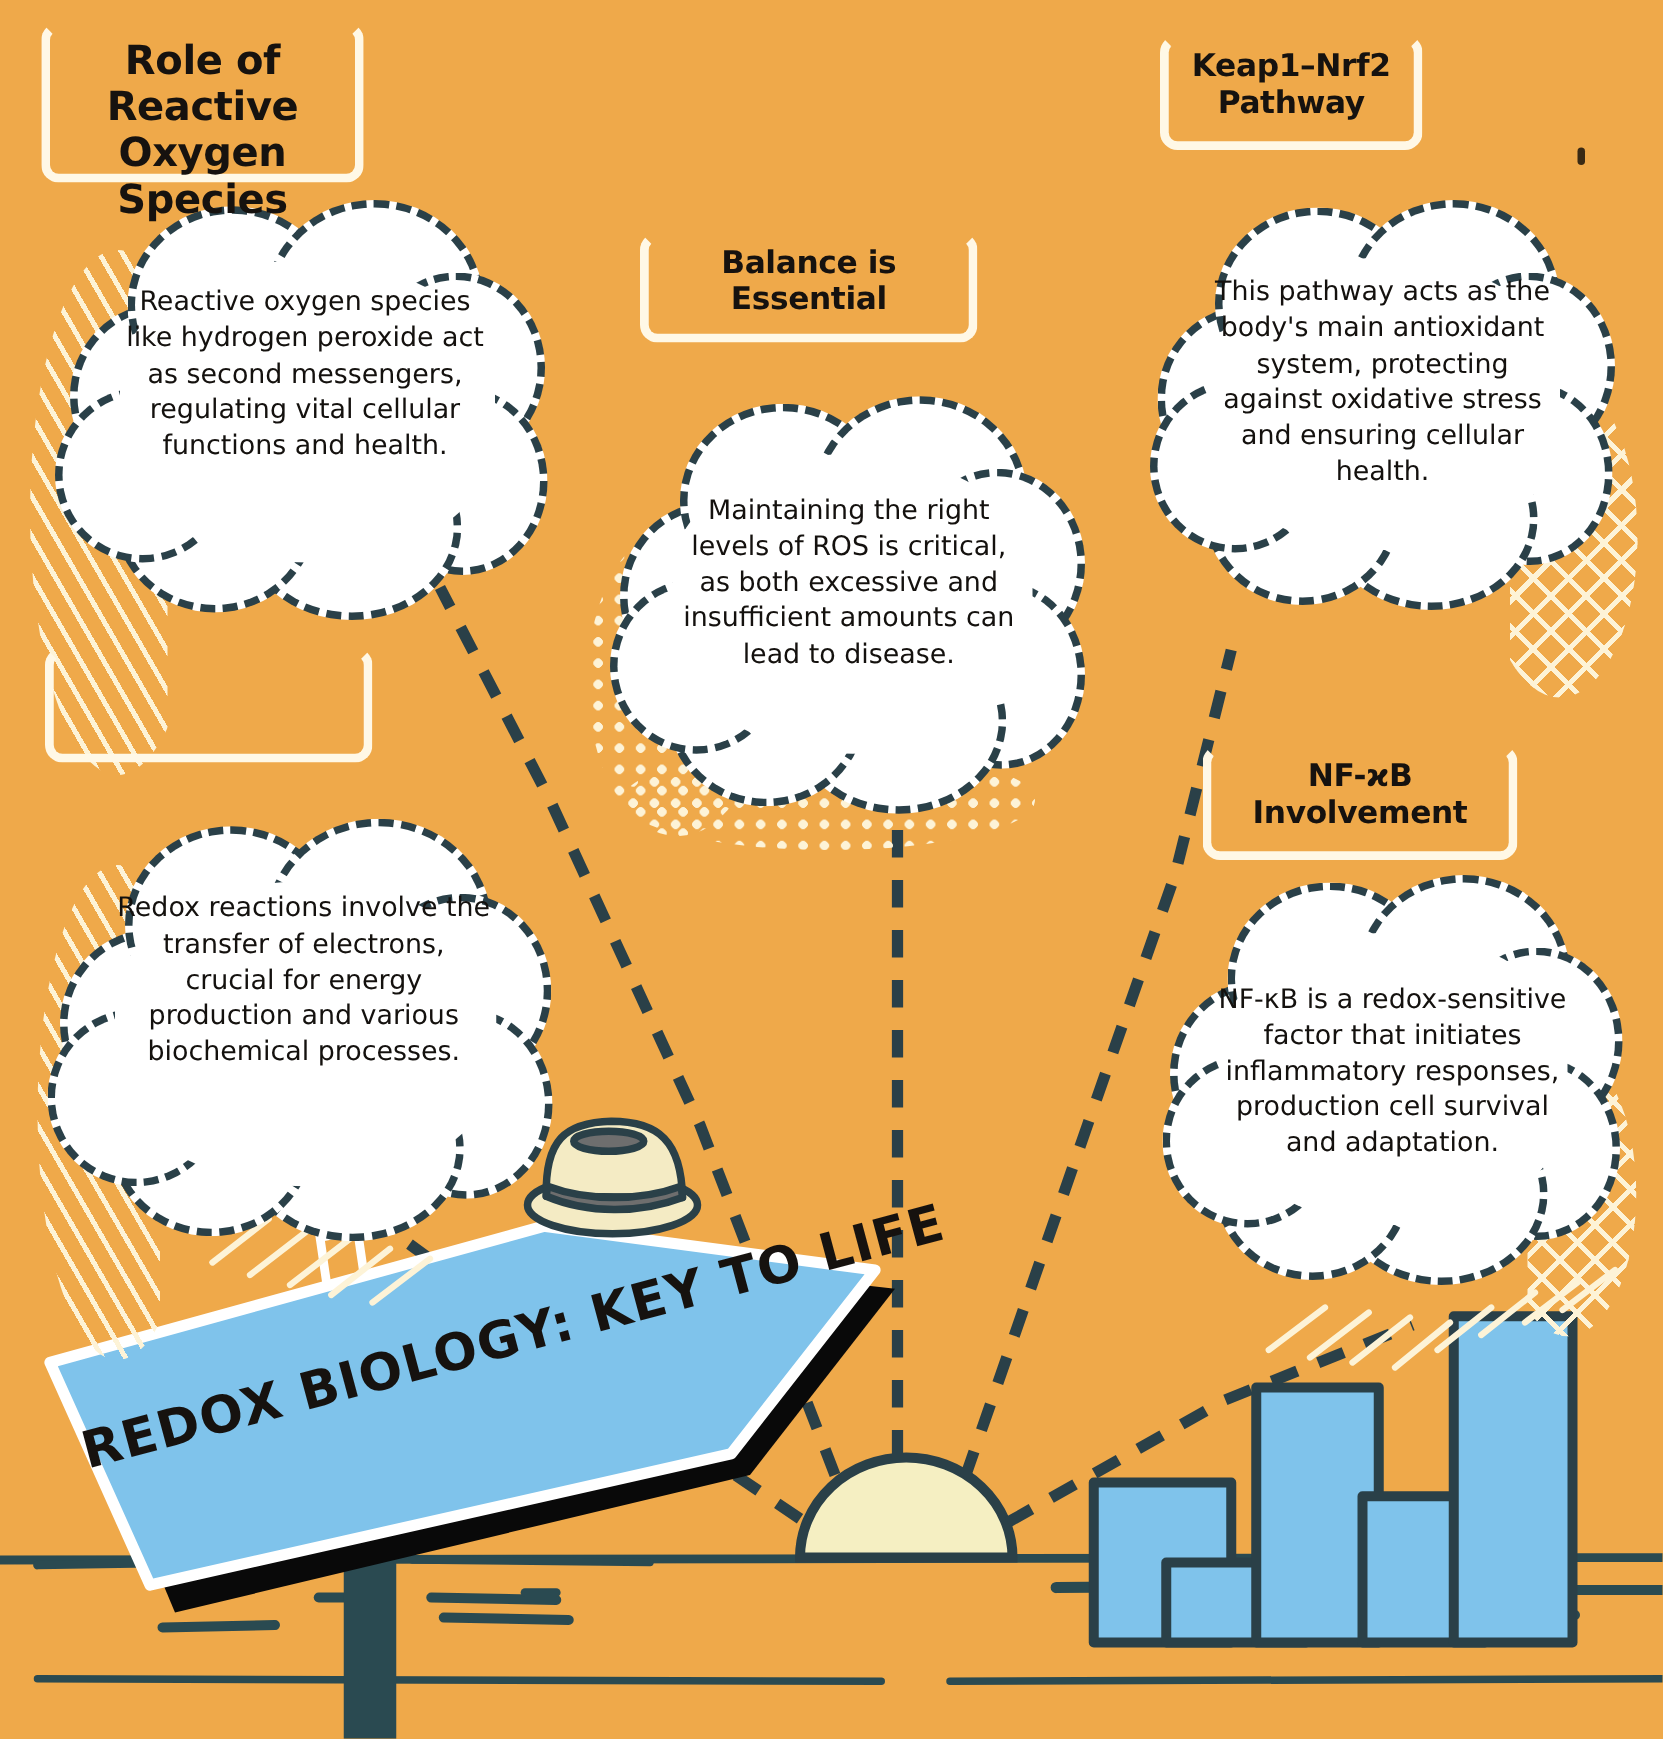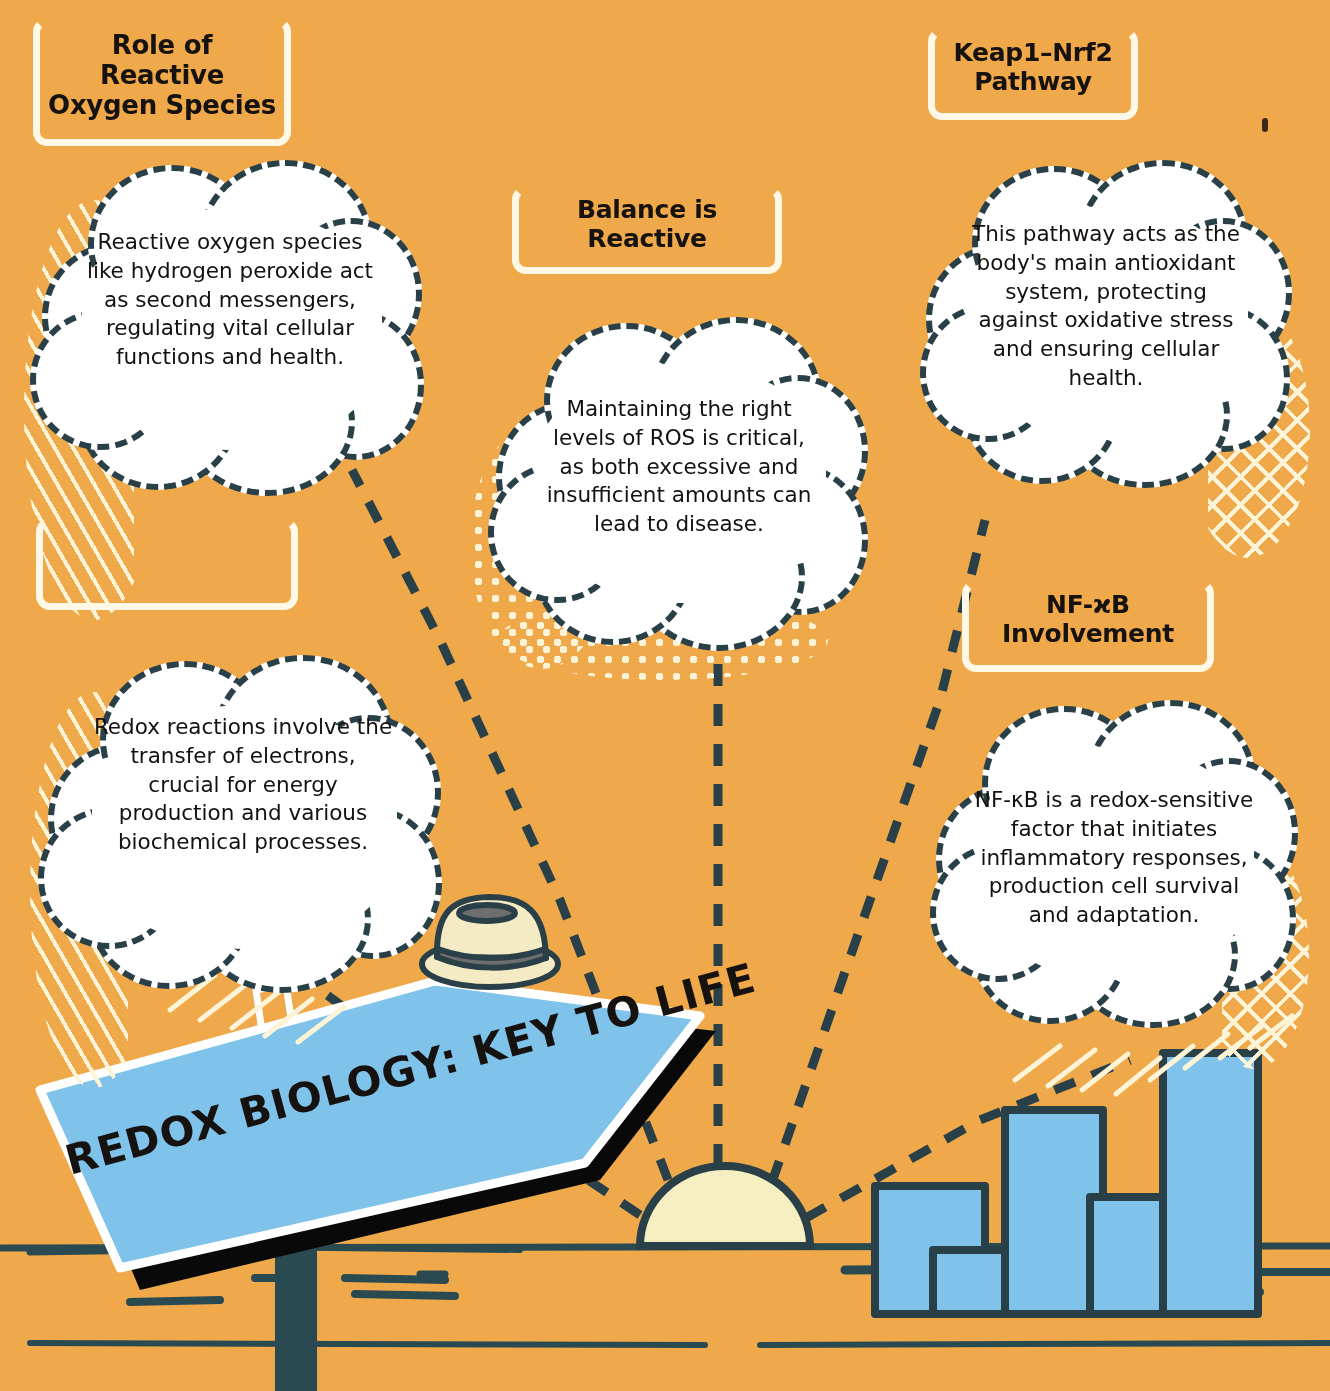--- a/index.html
+++ b/index.html
@@ -153,37 +153,37 @@
       <line x1="1150" y1="1080" x2="1193" y2="1046"></line>
       <line x1="1185" y1="1068" x2="1228" y2="1034"></line>
       <line x1="1220" y1="1058" x2="1262" y2="1026"></line>
       <line x1="1250" y1="1048" x2="1292" y2="1016"></line>
     </g>
 
     <rect x="1262" y="118" width="6" height="14" rx="3" fill="#3A2A14"></rect>
   </svg>
 
   <div class="hatch" style="left:4px;  top:200px;  width:130px; height:420px; clip-path:ellipse(70px 210px at 90px 210px);"></div>
-  <div class="cloud" style="left:30px; top:160px; width:400px; height:340px;">
+  <div class="cloud" style="left:44px; top:160px; width:400px; height:340px;">
     <div class="bubbles">
       <span style="left:12px;  top:82px;  width:150px; height:150px;"></span>
       <span style="left:58px;  top:5px;   width:168px; height:158px;"></span>
       <span style="left:168px; top:0px;   width:175px; height:165px;"></span>
       <span style="left:250px; top:58px;  width:142px; height:152px;"></span>
       <span style="left:258px; top:150px; width:136px; height:150px;"></span>
       <span style="left:150px; top:188px; width:175px; height:148px;"></span>
       <span style="left:48px;  top:180px; width:160px; height:150px;"></span>
       <span style="left:0px;   top:150px; width:140px; height:140px;"></span>
     </div>
     <div class="core" style="left:52px; top:48px; width:300px; height:242px;"></div>
     <div class="txt" style="top:68px; padding:0 52px; font-size:21.5px;">Reactive oxygen species like hydrogen peroxide act as second messengers, regulating vital cellular functions and health.</div>
   </div>
   <div class="plate" style="left:33px; top:18px; width:258px; height:128px;">
     <div class="frame cut-tr"></div>
-    <div class="ttl" style="font-size:26px; padding-top:12px;">Role of
+    <div class="ttl" style="font-size:32px; padding-top:12px;">Role of
 Reactive
 Oxygen Species</div>
   </div>
 
   <div class="hatch" style="left:8px; top:690px; width:120px; height:400px; clip-path:ellipse(64px 198px at 86px 200px);"></div>
   <div class="cloud" style="left:38px; top:655px; width:410px; height:340px;">
     <div class="bubbles">
       <span style="left:10px;  top:88px;  width:152px; height:152px;"></span>
       <span style="left:62px;  top:6px;   width:170px; height:158px;"></span>
       <span style="left:175px; top:0px;   width:180px; height:166px;"></span>
@@ -212,21 +212,21 @@
       <span style="left:145px; top:188px; width:172px; height:148px;"></span>
       <span style="left:46px;  top:180px; width:158px; height:150px;"></span>
       <span style="left:0px;   top:148px; width:138px; height:140px;"></span>
     </div>
     <div class="core" style="left:50px; top:48px; width:288px; height:240px;"></div>
     <div class="txt" style="top:80px; padding:0 50px; font-size:21.5px;">Maintaining the right levels of ROS is critical, as both excessive and insufficient amounts can lead to disease.</div>
   </div>
   <div class="plate" style="left:512px; top:186px; width:270px; height:88px;">
     <div class="frame cut-tr"></div>
     <div class="ttl" style="font-size:25px; padding-top:9px;">Balance is
-Reactive</div>
+Essential</div>
   </div>
 
   <div class="hatchgrid" style="left:1208px; top:300px; width:122px; height:260px; clip-path:ellipse(62px 128px at 40px 130px);"></div>
   <div class="cloud" style="left:920px; top:160px; width:372px; height:330px;text-decoration:underline;">
     <div class="bubbles">
       <span style="left:6px;   top:84px;  width:148px; height:150px;"></span>
       <span style="left:52px;  top:6px;   width:164px; height:154px;"></span>
       <span style="left:158px; top:0px;   width:170px; height:160px;"></span>
       <span style="left:234px; top:58px;  width:138px; height:150px;"></span>
       <span style="left:238px; top:146px; width:132px; height:146px;"></span>
@@ -251,19 +251,19 @@
       <span style="left:156px; top:0px;   width:170px; height:160px;"></span>
       <span style="left:230px; top:58px;  width:138px; height:150px;"></span>
       <span style="left:234px; top:146px; width:132px; height:146px;"></span>
       <span style="left:138px; top:182px; width:170px; height:146px;"></span>
       <span style="left:42px;  top:176px; width:156px; height:148px;"></span>
       <span style="left:0px;   top:144px; width:136px; height:138px;"></span>
     </div>
     <div class="core" style="left:46px; top:46px; width:278px; height:234px;"></div>
     <div class="txt" style="top:86px; padding:0 44px; font-size:21.5px;">NF-κB is a redox-sensitive factor that initiates inflammatory responses, production cell survival and adaptation.</div>
   </div>
-  <div class="plate" style="left:962px; top:580px; width:252px; height:92px;">
+  <div class="plate" style="left:962px; top:596px; width:252px; height:92px;">
     <div class="frame cut-tr"></div>
     <div class="ttl" style="font-size:25px; padding-top:10px;">NF-ϰB
 Involvement</div>
   </div>
 
 </div>
 
 </body></html>

